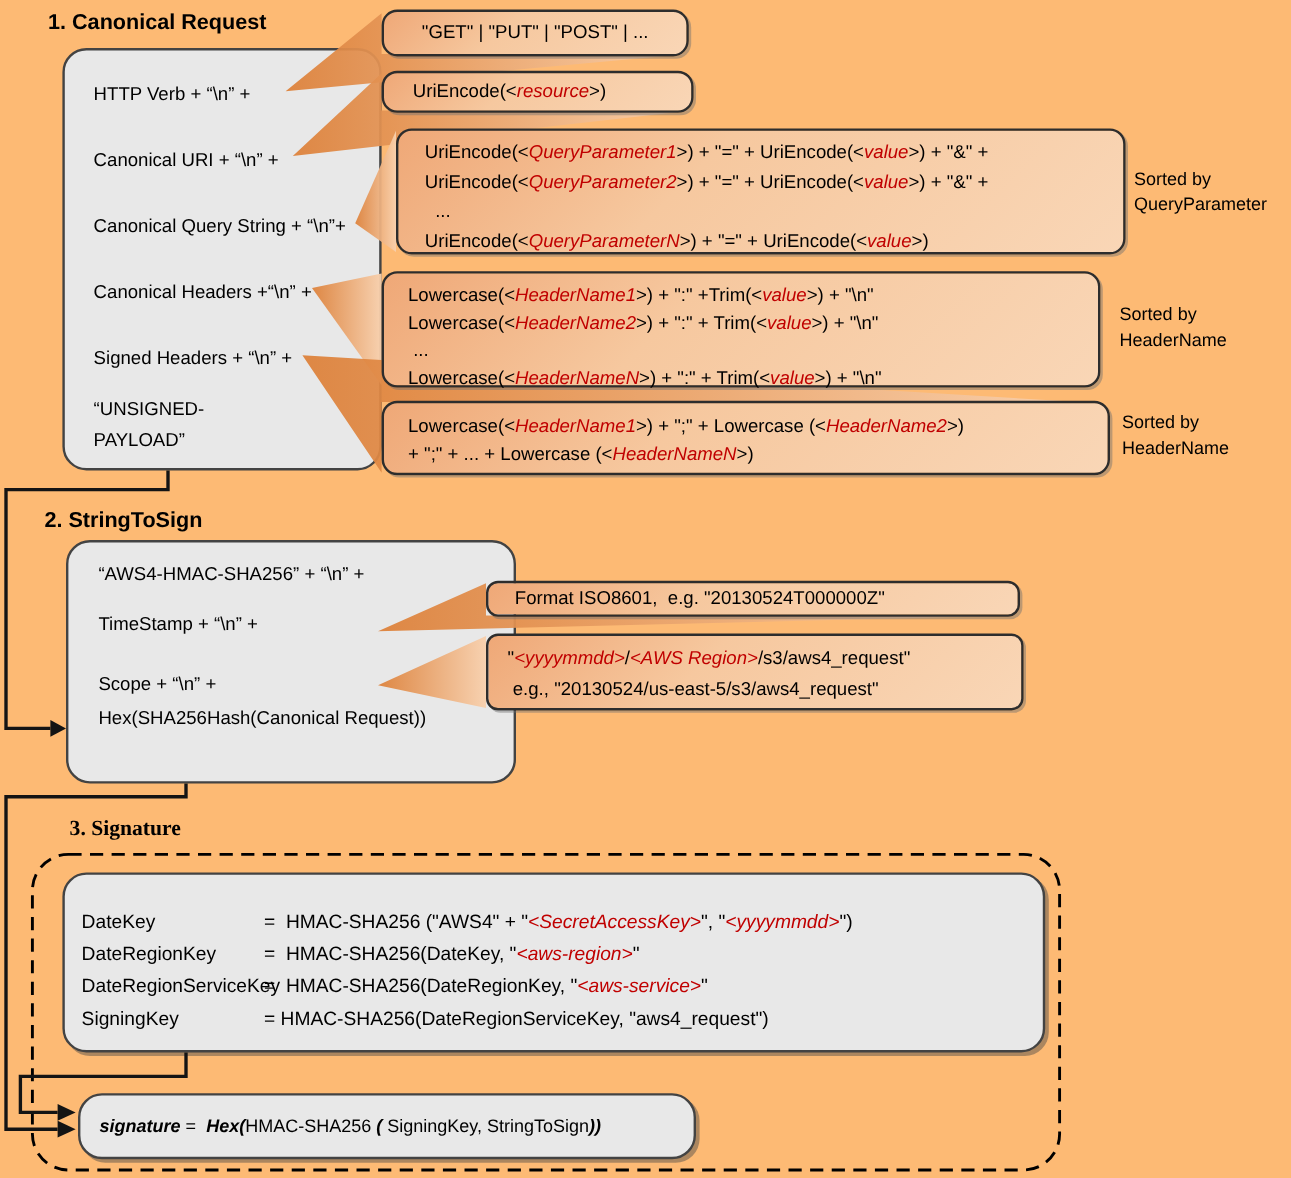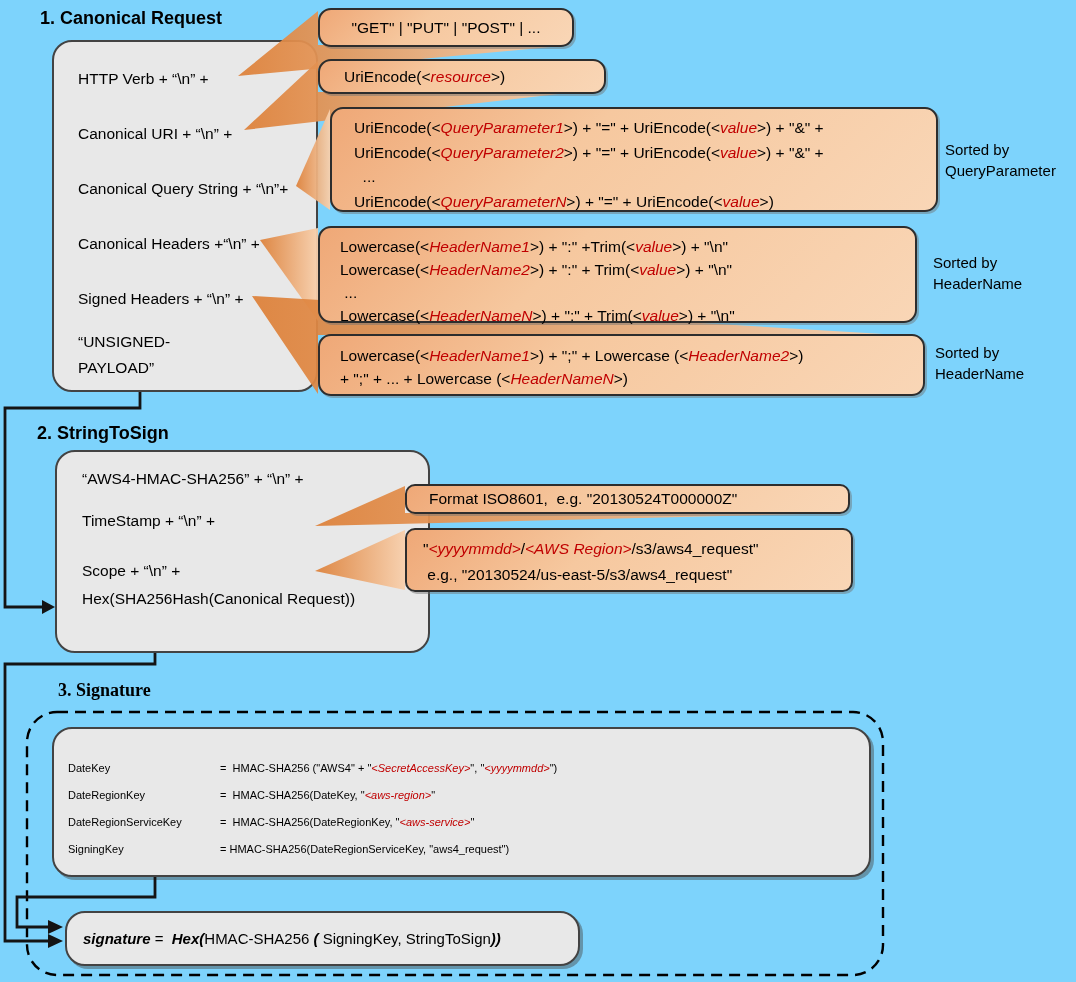--- a/index.html
+++ b/index.html
@@ -1,32 +1,32 @@
 <!DOCTYPE html>
 <html><head>
 <meta charset="utf-8">
 <style>
   html,body{margin:0;padding:0;background:#ffffff;}
-  #page{position:relative;width:1076px;height:982px;background:#7dd3fc;
+  #page{position:relative;width:1076px;height:982px;background:#fdba74;
         font-family:"Liberation Sans","DejaVu Sans",sans-serif;color:#000;overflow:hidden;}
   .layer-svg{position:absolute;left:0;top:0;z-index:5;}
   .gbox{position:absolute;background:#e8e8e8;border:2px solid #434343;border-radius:20px;z-index:2;box-sizing:border-box;}
   .shadowed{box-shadow:3px 3px 0 rgba(70,70,70,.45);}
   .callout{position:absolute;background:linear-gradient(135deg,#efa877 0%,#f6c89f 40%,#f9d6b6 100%);
            border:2px solid #2d2d2d;border-radius:13px;z-index:10;box-sizing:border-box;
            box-shadow:2px 2px 0 rgba(110,110,110,.45);}
   .title{position:absolute;font-weight:bold;font-size:18px;z-index:12;white-space:pre;}
   .gline{position:absolute;font-size:15.5px;line-height:26px;white-space:pre-line;z-index:11;}
   .code{font-size:15.5px;color:#000;}
   .rline{white-space:pre;}
   .note{position:absolute;font-size:15px;line-height:21px;white-space:pre-line;z-index:11;}
   .seg-v{color:#c00000;font-style:italic;}
   .seg-i{font-style:italic;font-weight:bold;}
   .vcenter{display:flex;align-items:center;}
-  .keysText{position:absolute;left:68px;top:755px;z-index:11;font-size:11px;line-height:27px;}
+  .keysText{position:absolute;left:68px;top:755px;z-index:11;font-size:16px;line-height:27px;}
   .keyrow{display:flex;}
   .keyname{width:152px;flex:none;white-space:pre;}
   .q-lines{padding:7px 0 0 22px;line-height:24.5px;}
   .h-lines{padding:7px 0 0 20px;line-height:23px;}
   .s-lines{padding:8px 0 0 20px;line-height:23px;}
   .sc-lines{padding:6px 0 0 16px;line-height:26px;}
 </style>
 </head>
 <body>
 
@@ -81,21 +81,21 @@
   <div class="gline" style="left:82px;top:466px;">“AWS4-HMAC-SHA256” + “\n” +</div>
   <div class="gline" style="left:82px;top:508px;">TimeStamp + “\n” +</div>
   <div class="gline" style="left:82px;top:558px;">Scope + “\n” +</div>
   <div class="gline" style="left:82px;top:586px;">Hex(SHA256Hash(Canonical Request))</div>
 
   <div class="callout vcenter" style="left:318px;top:8px;width:256px;height:39px;justify-content:center;">
     <div class="code">
         <div class="rline"><span class="seg-n">"GET" | "PUT" | "POST" | ...</span></div>
       </div>
   </div>
-  <div class="callout vcenter" style="left:318px;top:59px;width:288px;height:35px;padding-left:24px;">
+  <div class="callout vcenter" style="left:318px;top:59px;width:260px;height:35px;padding-left:24px;">
     <div class="code">
         <div class="rline"><span class="seg-n">UriEncode(&lt;</span><span class="seg-v">resource</span><span class="seg-n">&gt;)</span></div>
       </div>
   </div>
   <div class="callout" style="left:330px;top:107px;width:608px;height:105px;">
     <div class="code q-lines">
         <div class="rline"><span class="seg-n">UriEncode(&lt;</span><span class="seg-v">QueryParameter1</span><span class="seg-n">&gt;) + "=" + UriEncode(&lt;</span><span class="seg-v">value</span><span class="seg-n">&gt;) + "&amp;" +</span></div>
         <div class="rline"><span class="seg-n">UriEncode(&lt;</span><span class="seg-v">QueryParameter2</span><span class="seg-n">&gt;) + "=" + UriEncode(&lt;</span><span class="seg-v">value</span><span class="seg-n">&gt;) + "&amp;" +</span></div>
         <div class="rline"><span class="seg-n">  ...</span></div>
         <div class="rline"><span class="seg-n">UriEncode(&lt;</span><span class="seg-v">QueryParameterN</span><span class="seg-n">&gt;) + "=" + UriEncode(&lt;</span><span class="seg-v">value</span><span class="seg-n">&gt;)</span></div>

